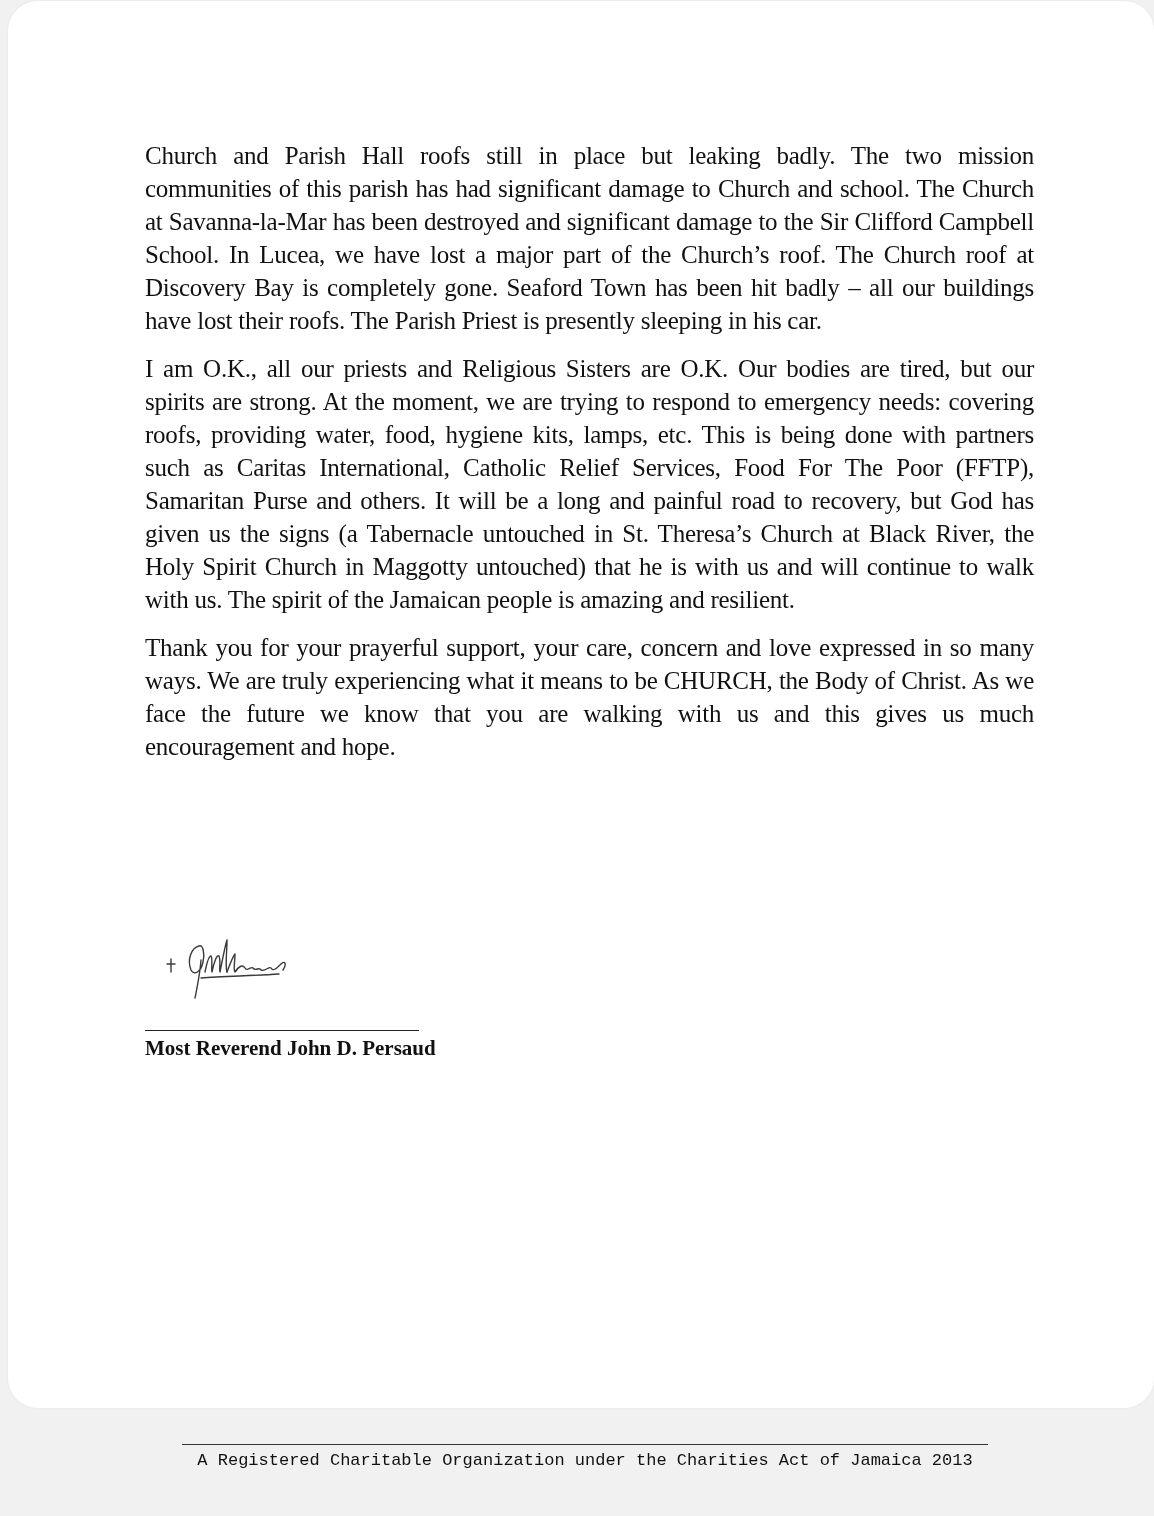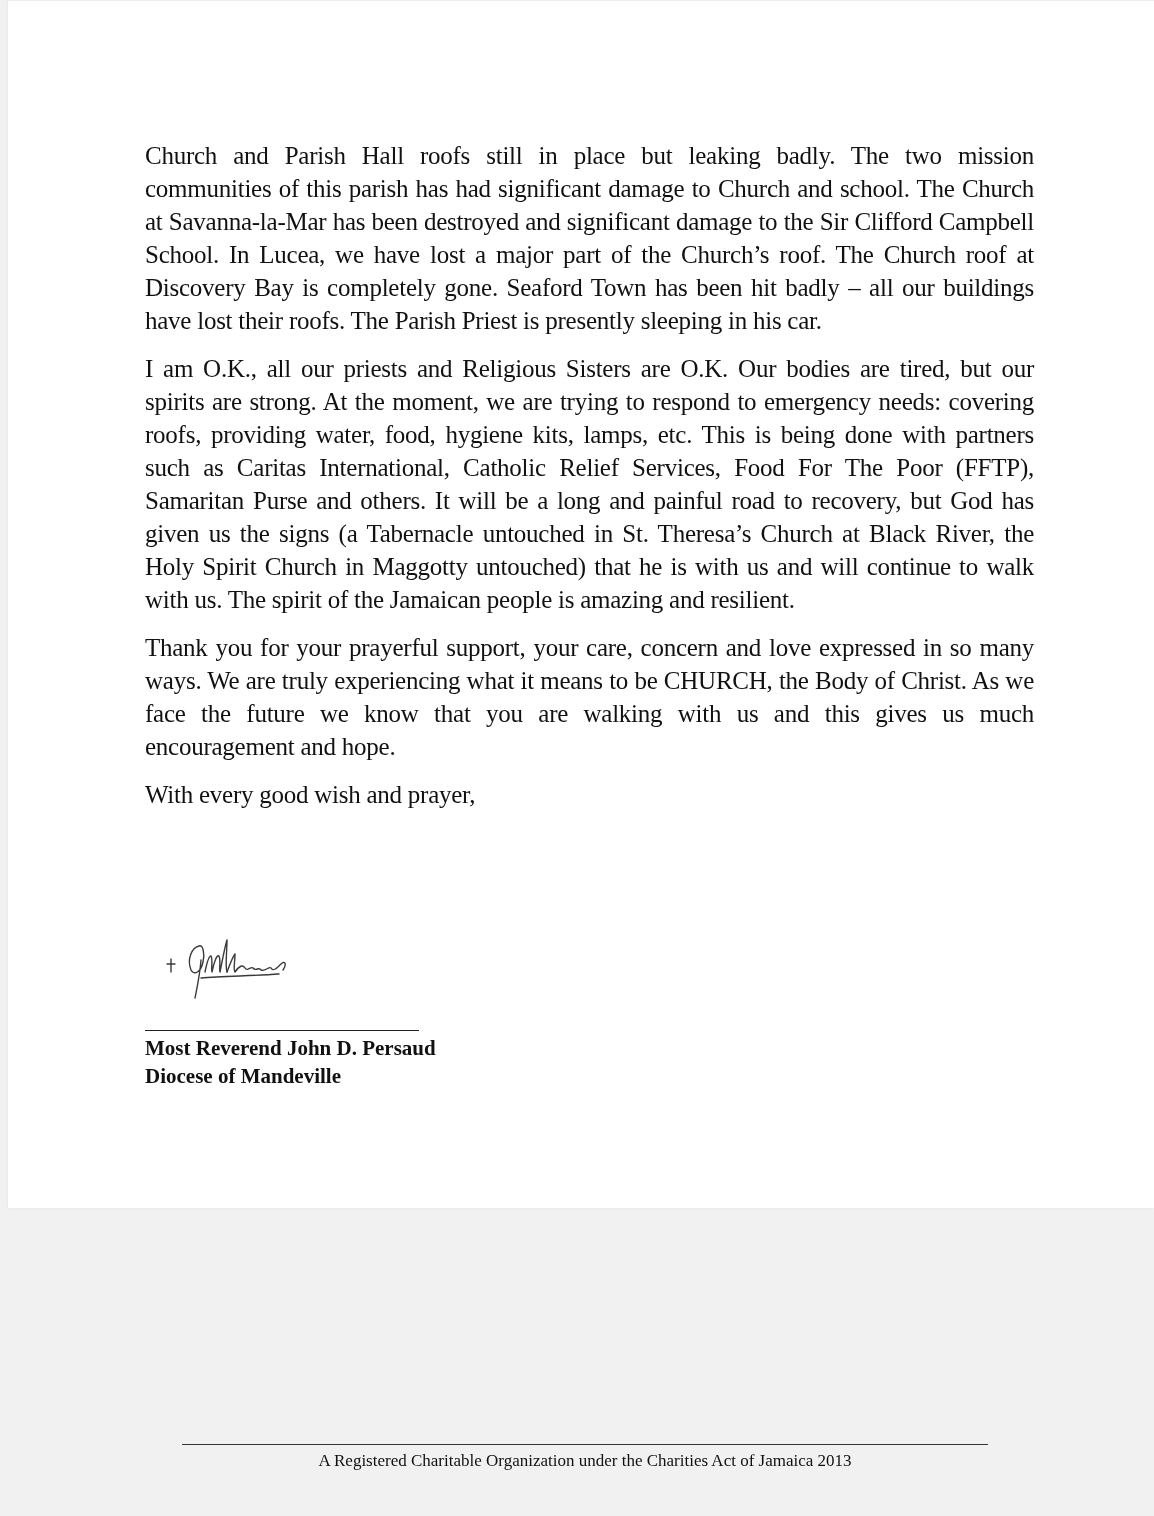--- a/index.html
+++ b/index.html
@@ -11,23 +11,24 @@
       width: 1154px;
       height: 1516px;
       position: relative;
       overflow: hidden;
     }
     .page {
       position: absolute;
       left: 8px;
       top: 1px;
       width: 1146px;
-      height: 1207px;
+      height: 1407px;
       background: #ffffff;
       box-shadow: 0 0 3px rgba(0,0,0,0.06);
+      border-radius: 30px;
     }
     .body-text {
       position: absolute;
       left: 137px;
       top: 138px;
       width: 889px;
       font-family: "Liberation Serif", serif;
       font-size: 25px;
       line-height: 33px;
       color: #111111;
@@ -73,51 +74,49 @@
       top: 1443px;
       width: 806px;
       border-top: 1.5px solid #333;
     }
     .footer-text {
       position: absolute;
       left: 174px;
       top: 1449px;
       width: 806px;
       text-align: center;
-      font-family: Liberation Serif, serif;
+      font-family: Liberation Mono, monospace;
       font-size: 17px;
       line-height: 22px;
       color: #111111;
     }
   </style>
 </head>
 <body>
 
 <div class="page">
 
   <div class="body-text">
     <p>Church and Parish Hall roofs still in place but leaking badly.  The two mission communities of this parish has had significant damage to Church and school.  The Church at Savanna-la-Mar has been destroyed and significant damage to the Sir Clifford Campbell School.  In Lucea, we have lost a major part of the Church’s roof.  The Church roof at Discovery Bay is completely gone.  Seaford Town has been hit badly – all our buildings have lost their roofs.  The Parish Priest is presently sleeping in his car.</p>
     <p>I am O.K., all our priests and Religious Sisters are O.K.  Our bodies are tired, but our spirits are strong.  At the moment, we are trying to respond to emergency needs: covering roofs, providing water, food, hygiene kits, lamps, etc.  This is being done with partners such as Caritas International, Catholic Relief Services, Food For The Poor (FFTP), Samaritan Purse and others.  It will be a long and painful road to recovery, but God has given us the signs (a Tabernacle untouched in St. Theresa’s Church at Black River, the Holy Spirit Church in Maggotty untouched) that he is with us and will continue to walk with us.  The spirit of the Jamaican people is amazing and resilient.</p>
     <p>Thank you for your prayerful support, your care, concern and love expressed in so many ways.  We are truly experiencing what it means to be CHURCH, the Body of Christ.  As we face the future we know that you are walking with us and this gives us much encouragement and hope.</p>
-    <p>With every good wish and prayer,</p>
   </div>
 
   <div class="sig-block">
     <svg class="signature" viewBox="0 0 160 80">
       <g fill="none" stroke="#3a3a3a" stroke-width="1.4" stroke-linecap="round" stroke-linejoin="round">
         <path d="M14 38 L22 38 M18 33 L18 46"></path>
         <path d="M46 20 C38 22 34 34 38 44 C41 50 48 46 50 36 C52 28 50 18 46 20 M48 34 C47 48 44 62 42 72"></path>
         <path d="M52 46 C54 36 56 30 58 30 C60 32 58 44 59 46 C61 36 64 28 66 30 C68 34 66 44 67 46 C69 36 72 20 74 14 C74 26 72 40 74 46"></path>
         <path d="M74 46 C77 38 80 30 82 28 C82 36 80 44 82 46 C86 40 90 38 92 42 C94 46 98 40 100 42 C103 46 106 40 108 44 C112 46 116 40 118 42 C120 46 124 42 128 38 C132 34 134 38 130 44"></path>
         <path d="M48 52 C70 50 100 50 126 48"></path>
       </g>
     </svg>
     <div class="sig-line"></div>
     <div class="sig-lines">
       <div>Most Reverend John D. Persaud</div>
-      <div>Diocese of Mandeville</div>
     </div>
   </div>
 
   <div class="footer-rule"></div>
   <div class="footer-text">A Registered Charitable Organization under the Charities Act of Jamaica 2013</div>
 
 </div>
 
 </body></html>

